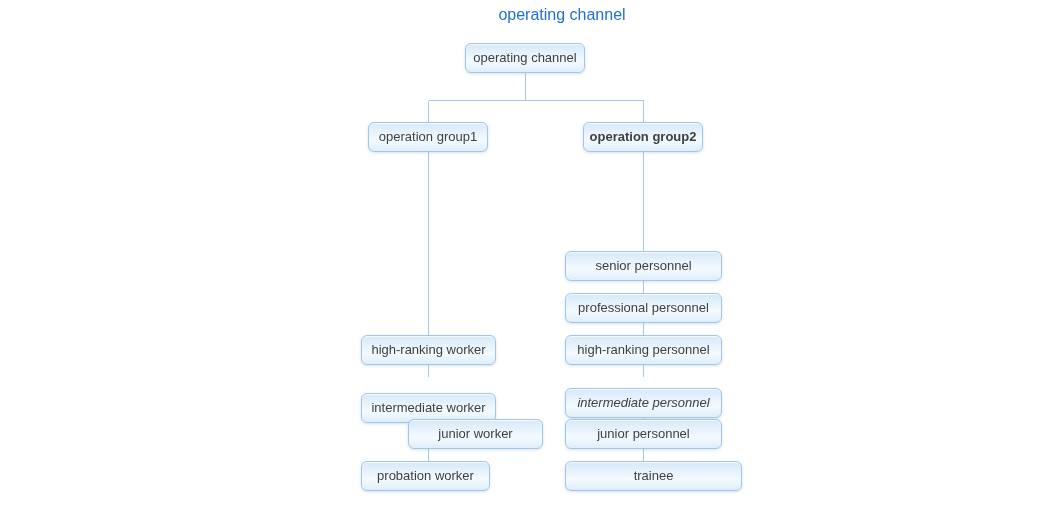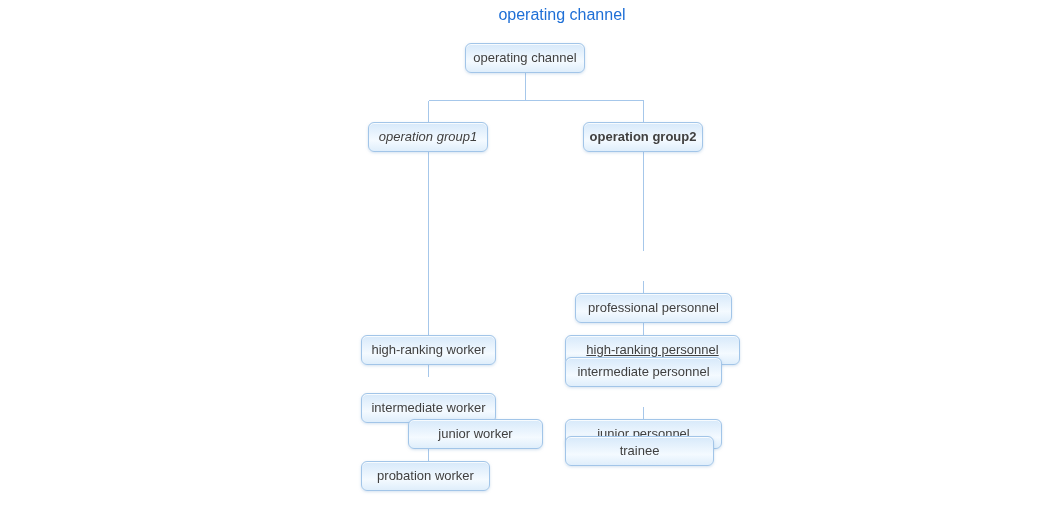--- a/index.html
+++ b/index.html
@@ -83,27 +83,28 @@
     <line x1="643.5" y1="152" x2="643.5" y2="251"></line>
     <line x1="643.5" y1="281" x2="643.5" y2="293"></line>
     <line x1="643.5" y1="323" x2="643.5" y2="335"></line>
     <line x1="643.5" y1="365" x2="643.5" y2="377"></line>
     <line x1="643.5" y1="407" x2="643.5" y2="419"></line>
     <line x1="643.5" y1="449" x2="643.5" y2="461"></line>
   </svg>
 
   <div class="node" style="left:465px; top:43px; width:120px;">operating channel</div>
 
-  <div class="node" style="left:368px; top:122px; width:120px;font-style:italic;">operation group1</div>
+  <div class="node" style="left:368px; top:122px; width:120px;">operation group1</div>
   <div class="node" style="left:583px; top:122px; width:120px;font-weight:bold;">operation group2</div>
 
   <div class="node" style="left:361px; top:335px; width:135px;">high-ranking worker</div>
   <div class="node" style="left:361px; top:377px; width:135px;margin-top:16px;">intermediate worker</div>
   <div class="node" style="left:361px; top:419px; width:135px;margin-left:47px;">junior worker</div>
   <div class="node" style="left:361px; top:461px; width:129px;">probation worker</div>
 
-  <div class="node" style="left:565px; top:293px; width:157px;margin-left:10px;">professional personnel</div>
-  <div class="node" style="left:565px; top:335px; width:175px;text-decoration:underline;">high-ranking personnel</div>
-  <div class="node" style="left:565px; top:357px; width:157px;">intermediate personnel</div>
+  <div class="node" style="left:565px; top:251px; width:157px;">senior personnel</div>
+  <div class="node" style="left:565px; top:293px; width:157px;">professional personnel</div>
+  <div class="node" style="left:565px; top:335px; width:157px;">high-ranking personnel</div>
+  <div class="node" style="left:565px; top:388px; width:157px;font-style:italic;">intermediate personnel</div>
   <div class="node" style="left:565px; top:419px; width:157px;">junior personnel</div>
-  <div class="node" style="left:565px; top:436px; width:149px;">trainee</div>
+  <div class="node" style="left:565px; top:461px; width:177px;">trainee</div>
 
 </div>
 
 </body></html>

